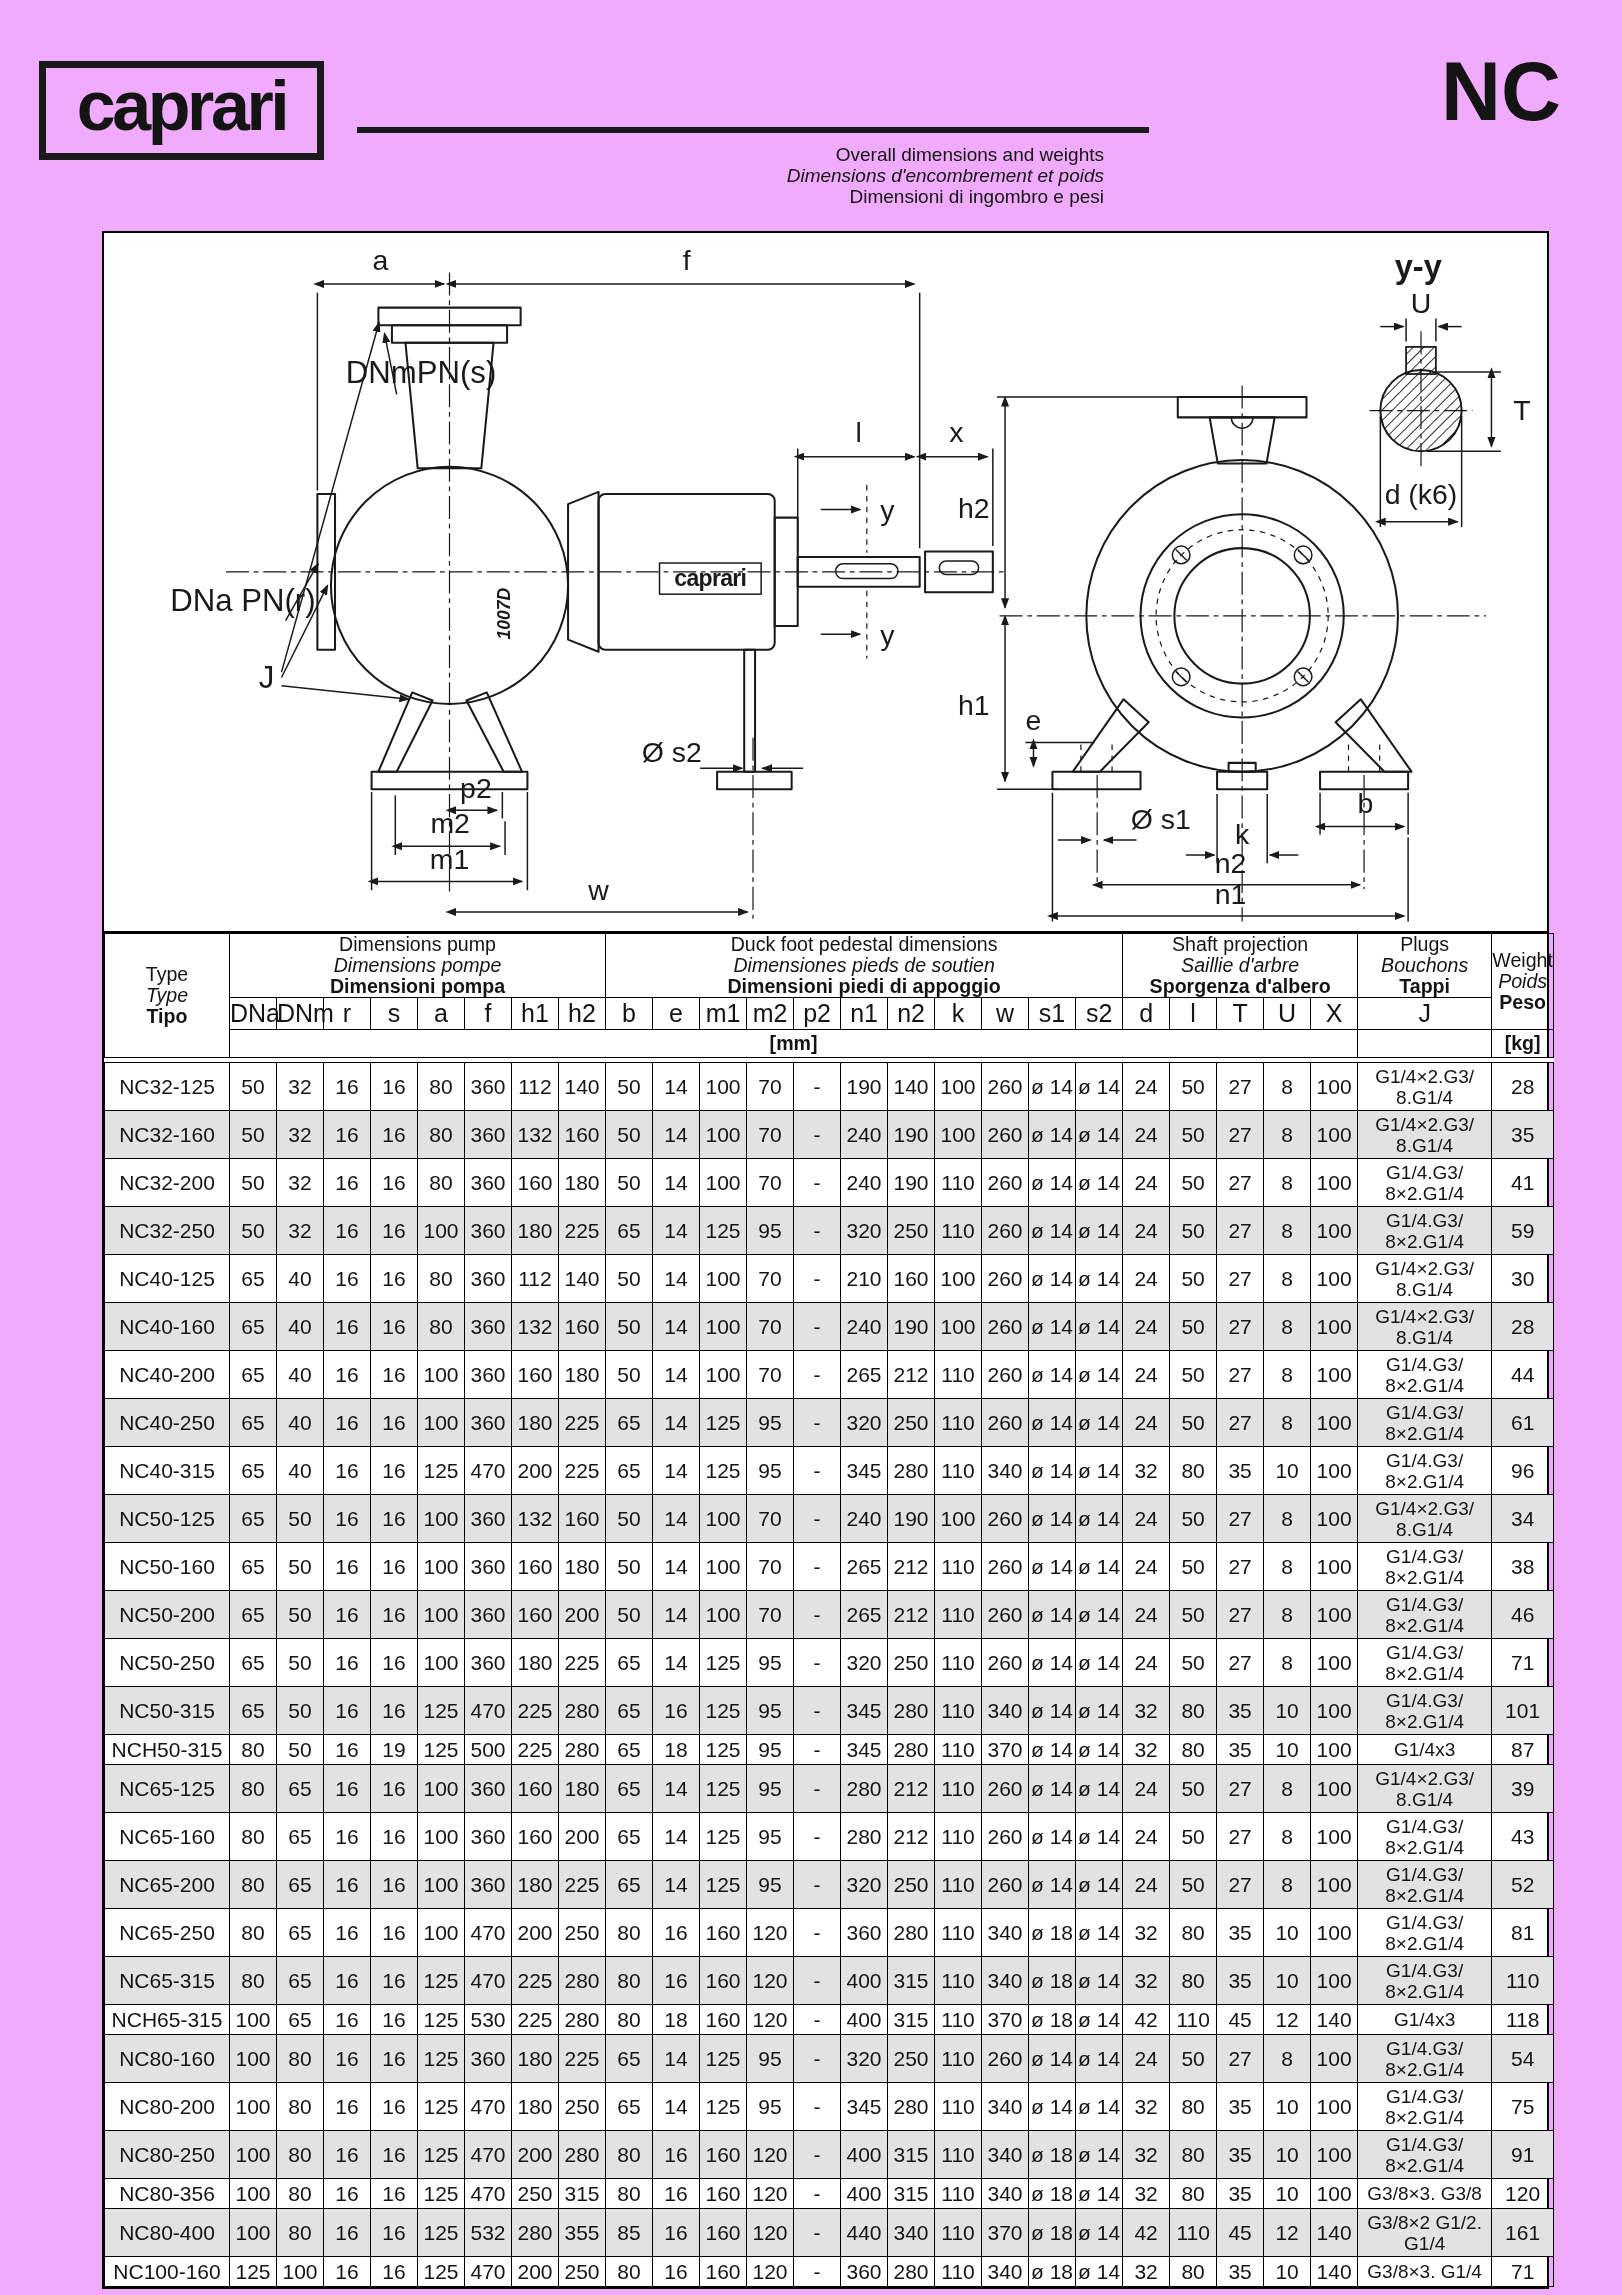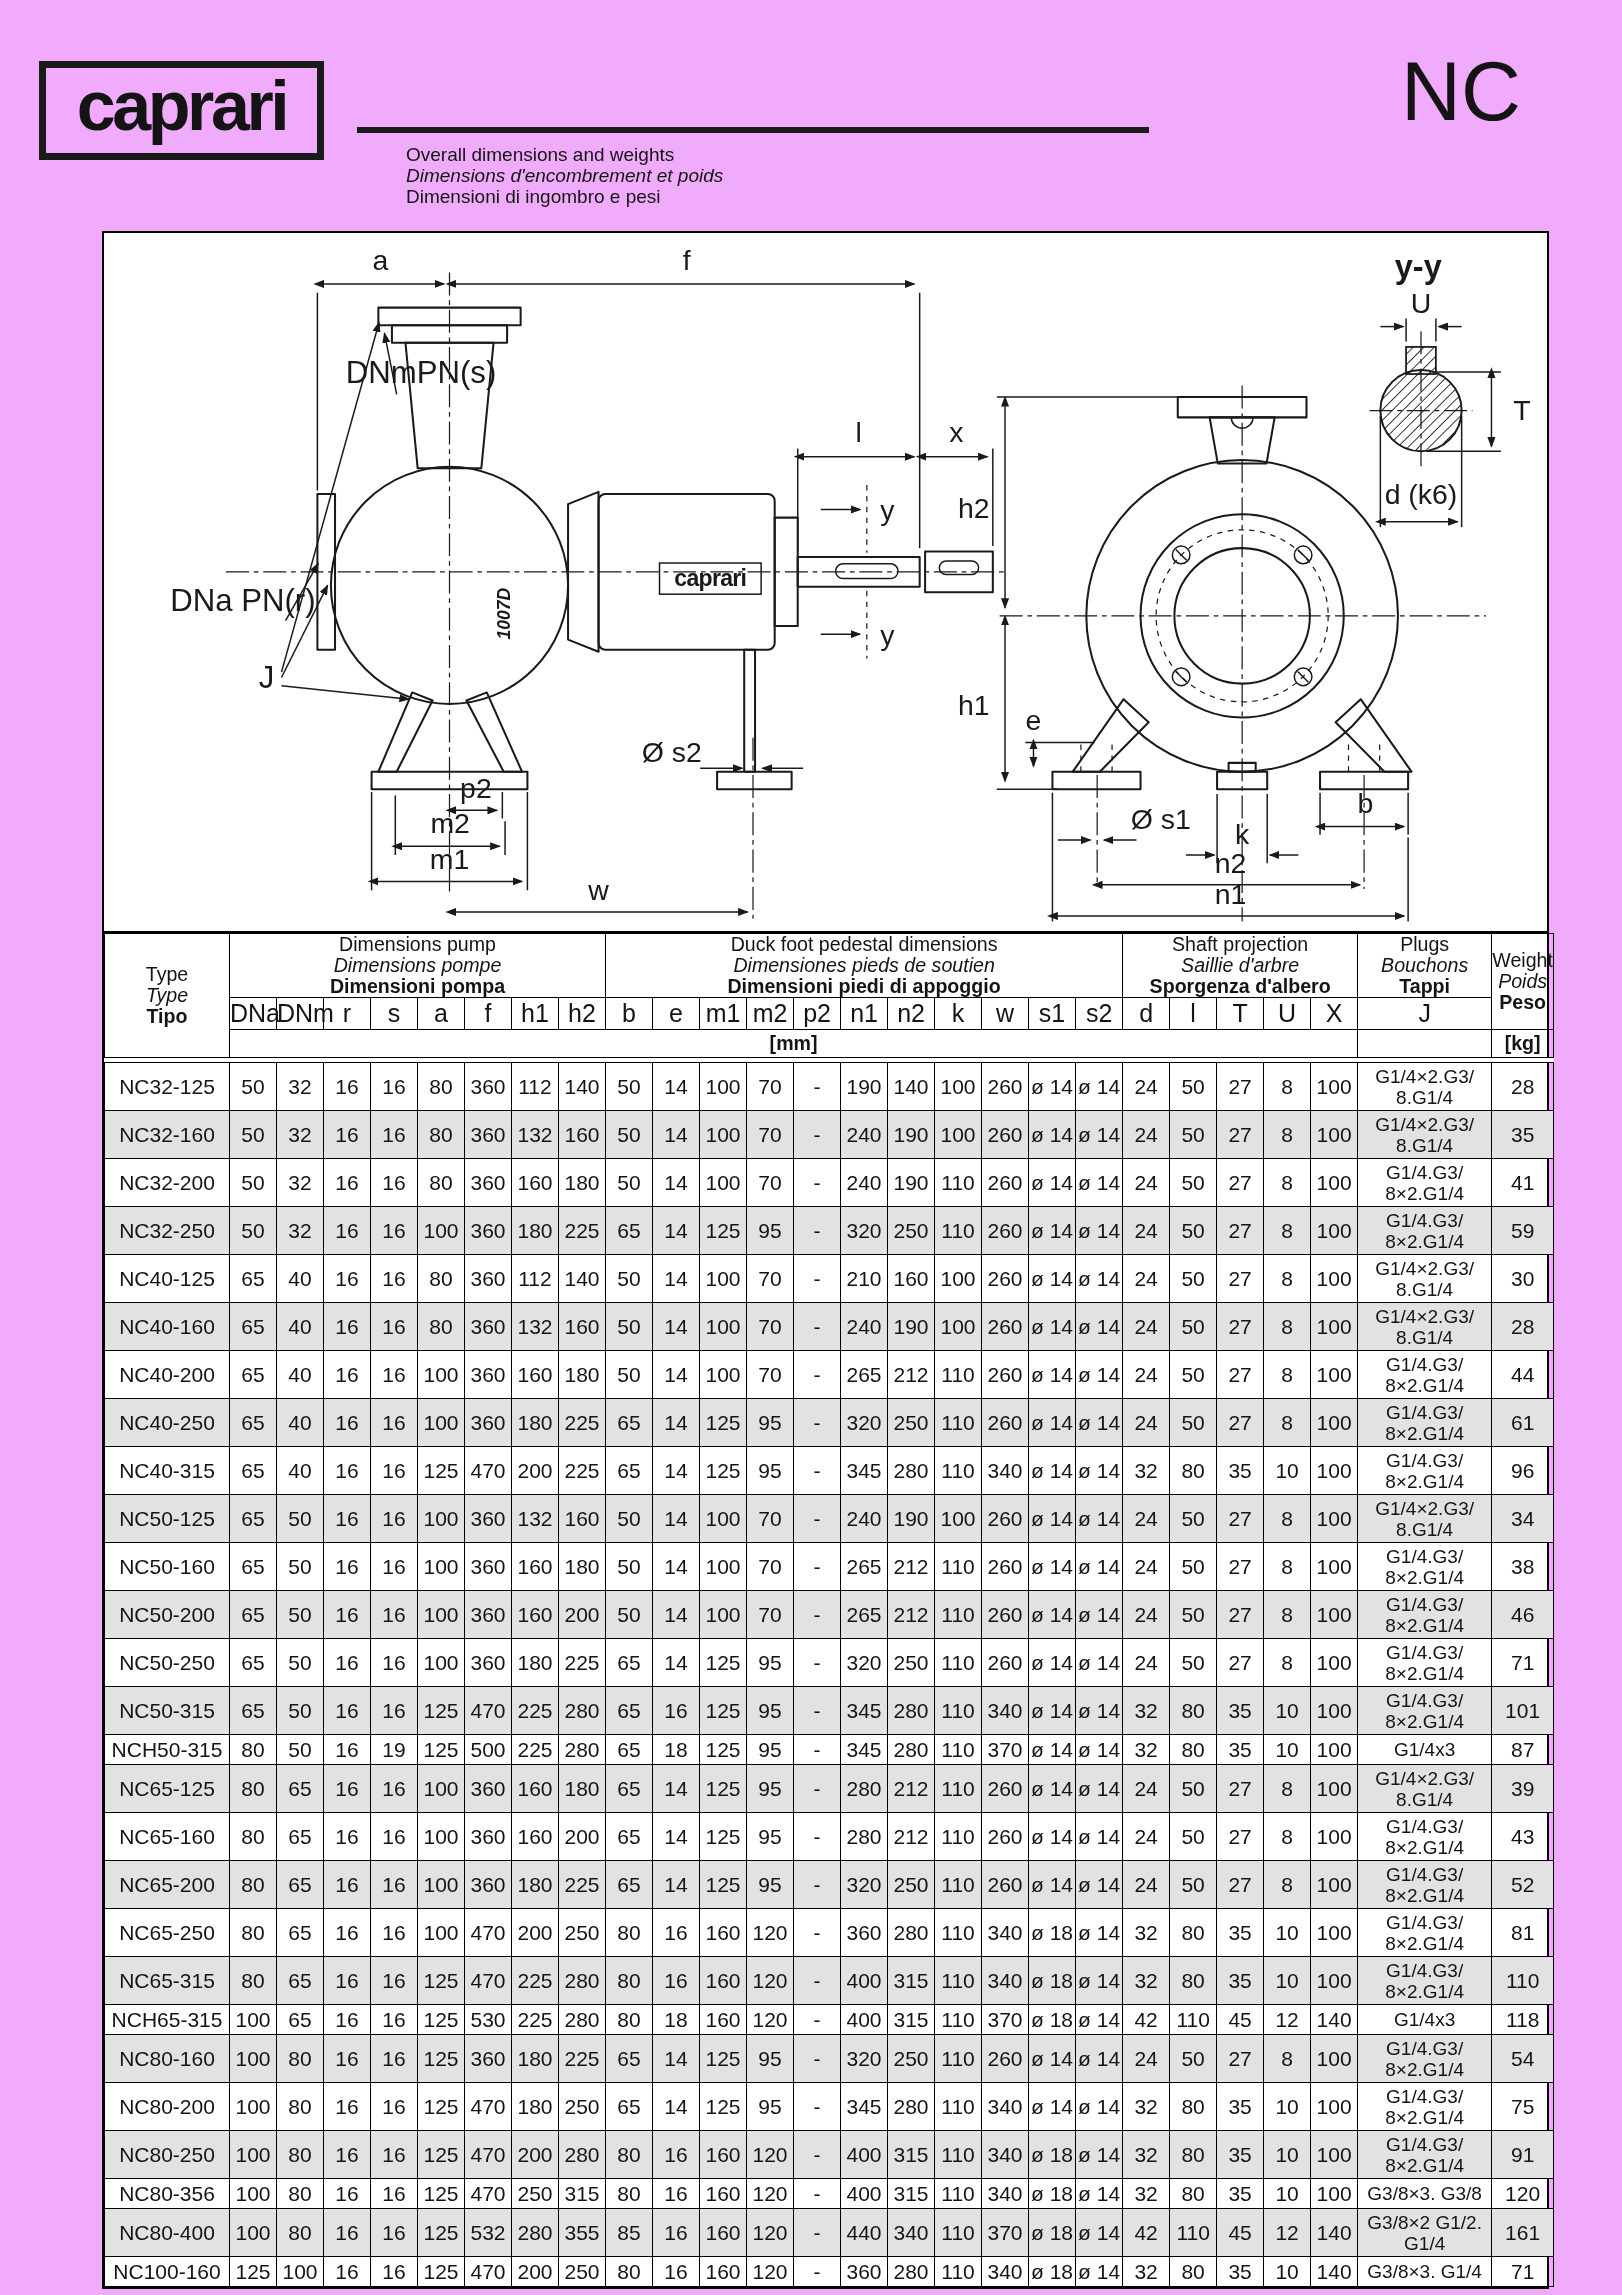--- a/index.html
+++ b/index.html
@@ -3,22 +3,22 @@
 <meta charset="utf-8">
 <style>
   html,body{margin:0;padding:0;background:#fff;}
   .page{position:relative;width:1622px;height:2295px;background:#f0abfc;overflow:hidden;
         font-family:"Liberation Sans",sans-serif;color:#141414;}
   
   .logo-box{position:absolute;left:39px;top:61px;width:271px;height:85px;border:7.5px solid #1a1a1a;
             display:flex;align-items:center;justify-content:center;}
   .logo-box span{font-size:70px;font-weight:bold;letter-spacing:-3.4px;line-height:1;padding-bottom:8.1px;}
   .rule{position:absolute;left:357px;top:127px;width:792px;height:6.1px;background:#1a1a1a;}
-  .series{position:absolute;left:1401px;top:50px;font-size:83px;font-weight:normal;line-height:1;}
-  .subtitle{position:absolute;left:406px;top:144px;width:698px;text-align:left;font-size:19px;line-height:21px;}
+  .series{position:absolute;left:1441px;top:50px;font-size:83px;font-weight:bold;line-height:1;}
+  .subtitle{position:absolute;left:406px;top:144px;width:698px;text-align:right;font-size:19px;line-height:21px;}
   .subtitle .l2{font-style:italic}
   .subtitle .l3{font-weight:normal}
   
   .sheet{position:absolute;left:102px;top:231px;width:1443px;border:2px solid #000;background:#fff;box-sizing:content-box;}
   .drawing{position:relative;height:698px;border-bottom:2px solid #000;}
   .drawing svg{position:absolute;left:0;top:0;width:100%;height:100%;}
   
   table{border-collapse:collapse;table-layout:fixed;width:100%;}
   th,td{border:1.4px solid #000;padding:0;text-align:center;vertical-align:middle;font-weight:normal;color:#141414;}
   .gh{height:58px;font-size:19.6px;line-height:21px;}

